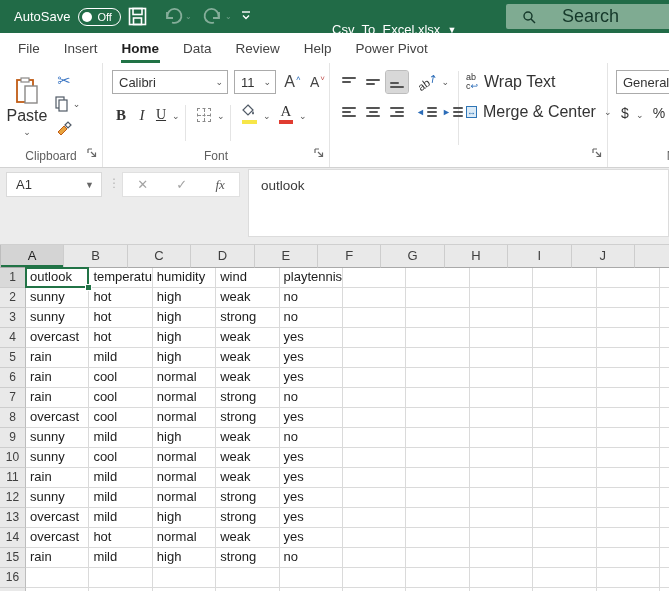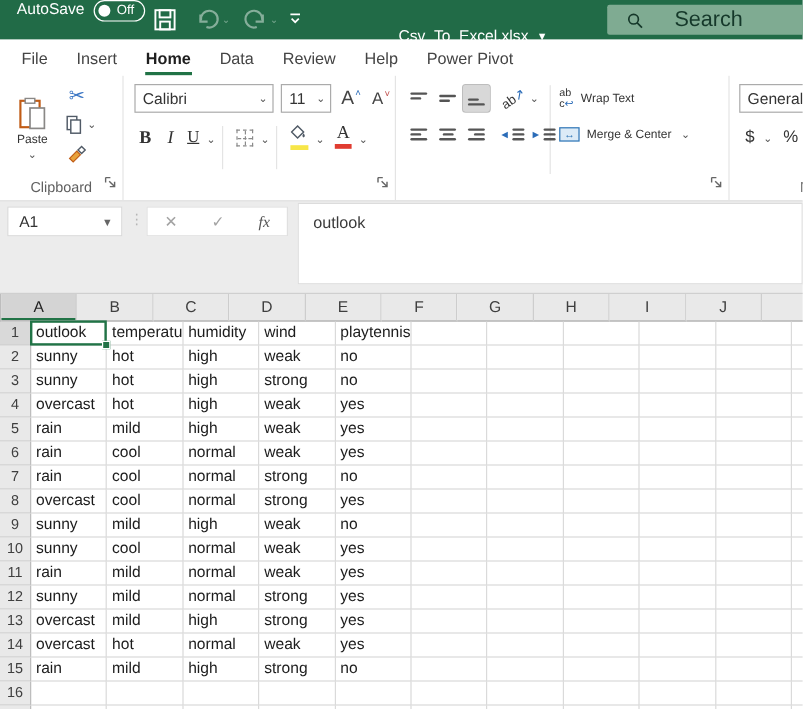--- a/index.html
+++ b/index.html
@@ -3,21 +3,21 @@
 <meta charset="utf-8">
 <style>
   * { margin:0; padding:0; box-sizing:border-box; }
   html,body { width:669px; height:591px; overflow:hidden; background:#fff;
     font-family:"Liberation Sans", sans-serif; }
   #app { position:relative; width:669px; height:591px; }
 
   
   .titlebar { position:absolute; top:0; left:0; width:669px; height:33px;
     background:#216b47; color:#fff; }
-  .tb-abs { position:absolute; display:flex; align-items:flex-start; }
+  .tb-abs { position:absolute; display:flex; align-items:center; }
   .autosave-label { font-size:13px; }
   .toggle-pill { display:inline-flex; align-items:center; gap:5px;
     border:1px solid #fff; border-radius:9px; height:18px; padding:0 8px 0 3px;
     margin-left:8px; cursor:pointer; }
   .toggle-dot { width:10px; height:10px; border-radius:50%; background:#fff; }
   .toggle-label { font-size:11px; color:#fff; }
   .qat-btn { margin-left:0; cursor:pointer; display:flex; align-items:center; justify-content:center; }
   .dim { opacity:.45; }
   .tiny-chev { font-size:8px; margin-left:2px; color:#cfe3d8; }
   .filename { font-size:13px; color:#fff; display:flex; align-items:center; gap:7px; cursor:pointer; }
@@ -55,21 +55,21 @@
   .ulet { text-decoration:underline; font-size:14px; color:#333; font-family:"Liberation Serif",serif; }
   .fontA { font-size:15px; color:#333; font-family:"Liberation Serif",serif; line-height:1; }
   .fontA .mark { display:block; height:4px; margin-top:1px; }
   .bigA { font-size:16px; color:#444; }
   .supchev { font-size:8px; color:#2b6cb8; vertical-align:super; margin-left:1px; }
   .lines { display:flex; flex-direction:column; width:14px; height:11px; }
   .lines i { display:block; height:2px; background:#555; border-radius:1px; }
   .lines.gap-top { justify-content:flex-start; gap:2px; }
   .lines.gap-mid { justify-content:center; gap:2px; }
   .lines.gap-bot { justify-content:flex-end; gap:2px; }
-  .rtext { font-size:10px; color:#333; margin-left:6px; white-space:nowrap; }
+  .rtext { font-size:16px; color:#333; margin-left:6px; white-space:nowrap; }
   .vline { position:absolute; top:8px; bottom:22px; width:1px; background:#e4e4e4; }
   .mc-icon { width:17px; height:12px; border:1px solid #2e75b6; background:#dcebf7;
     display:flex; align-items:center; justify-content:center; font-size:9px; color:#2e75b6; }
   .dollar { font-size:14px; color:#333; }
 
   
   .fbar { position:absolute; top:168px; left:0; width:669px; height:77px;
     background:#ececec; border-bottom:1px solid #cfcfcf; }
   .namebox { position:absolute; left:6px; top:4px; width:96px; height:25px;
     background:#fff; border:1px solid #d9d9d9; display:flex; align-items:center;
@@ -252,20 +252,21 @@
           <span class="mark" style="background:#f7e648; width:15px;"></span>
         </span>
       </div>
       <span class="chevbtn" style="position:absolute; left:160px; top:48px;">⌄</span>
       <div class="rbtn" style="left:172px; top:38px; width:22px; height:26px;">
         <span class="fontA" style="text-align:center;">A
           <span class="mark" style="background:#e03c31; width:14px;"></span>
         </span>
       </div>
       <span class="chevbtn" style="position:absolute; left:196px; top:48px;">⌄</span>
+      <span class="glabel">Font</span>
       <span class="launcher">
         <svg width="10" height="10" viewBox="0 0 10 10">
           <path d="M1 1 H5 M1 1 V5" stroke="#666" stroke-width="1.2" fill="none"></path>
           <path d="M4 4 L8.5 8.5 M8.5 4.5 V8.5 H4.5" stroke="#666" stroke-width="1.2" fill="none"></path>
         </svg>
       </span>
     </div>
 
     <div class="rgroup" style="left:330px; width:278px;">
       <div class="rbtn" style="left:8px; top:8px; width:22px; height:22px;">

